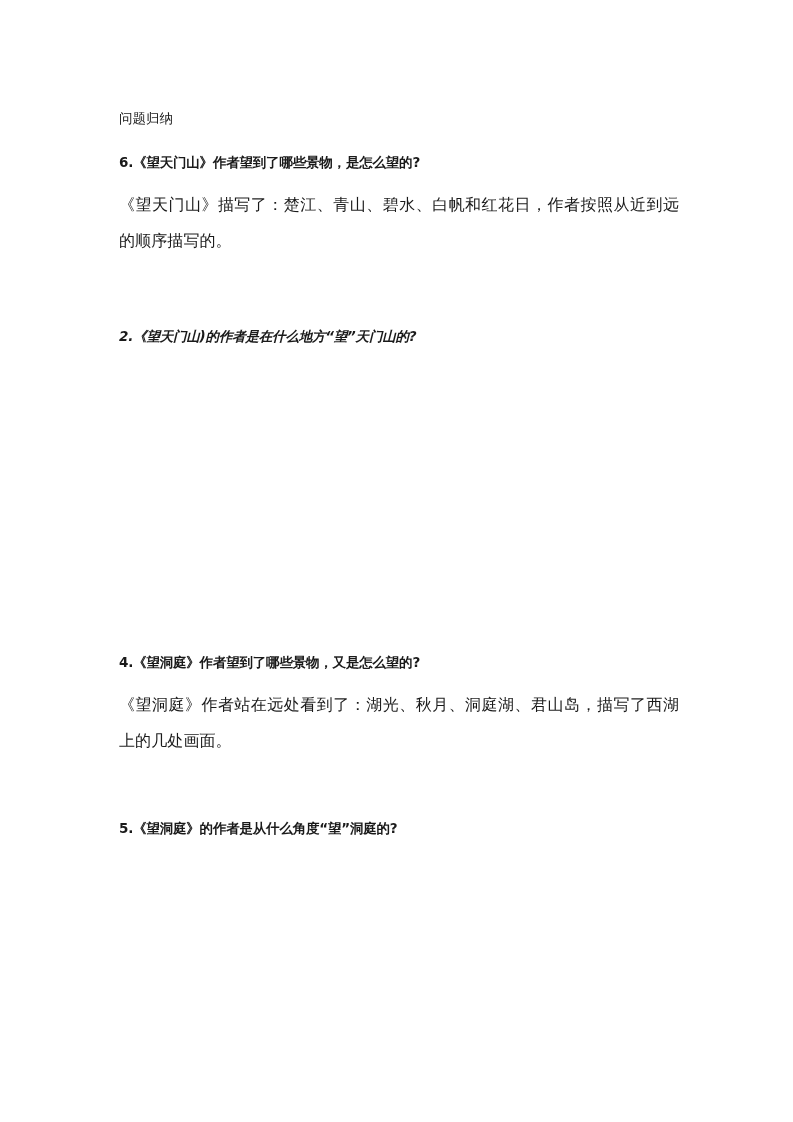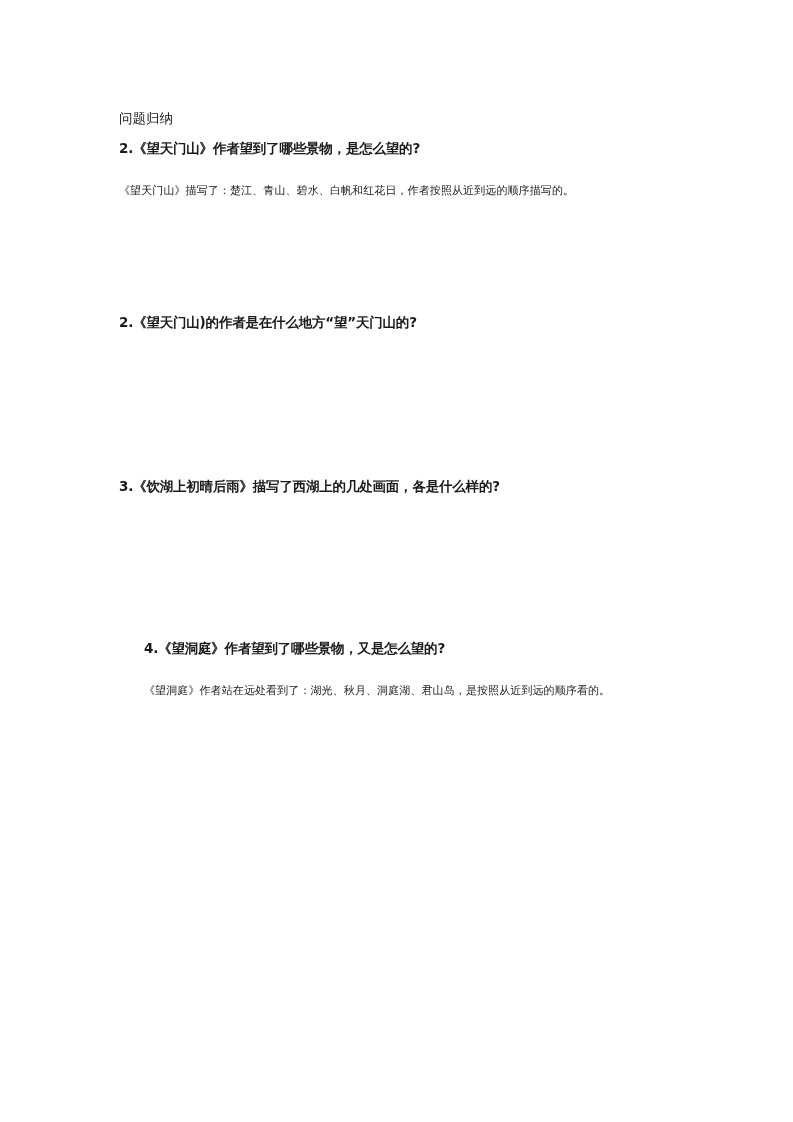--- a/index.html
+++ b/index.html
@@ -1,42 +1,42 @@
 <!DOCTYPE html>
 <html><head>
 <meta charset="utf-8">
 <style>
   html, body { margin: 0; padding: 0; background: #ffffff; }
   body { width: 793px; height: 1122px; position: relative; overflow: hidden;
          font-family: "DejaVu Sans", "Liberation Sans", sans-serif; color: #1a1a1a; }
   .page { position: absolute; left: 119px; top: 108px; width: 560px; }
-  .doc-title { font-size: 13.5px; line-height: 20px; margin: 0 0 10px 0; }
+  .doc-title { font-size: 13.5px; line-height: 20px; margin: 0 0 24px 0; }
   .section { margin: 0; }
   .question { font-size: 13.5px; font-weight: bold; line-height: 20px; margin: 0 0 15px 0; letter-spacing: -0.2px; }
-  .answer { font-size: 11px; line-height: 36px; margin: 0; letter-spacing: 0.1px; text-align: justify; }
+  .answer { font-size: 16px; line-height: 36px; margin: 0; letter-spacing: 0.1px; text-align: justify; }
 </style>
 </head>
 <body>
 
 <div class="page">
   <p class="doc-title">问题归纳</p>
 
   <div class="section" style="height:174px;">
-    <p class="question">2.《望天门山》作者望到了哪些景物，是怎么望的?</p>
+    <p class="question">6.《望天门山》作者望到了哪些景物，是怎么望的?</p>
     <p class="answer">《望天门山》描写了：楚江、青山、碧水、白帆和红花日，作者按照从近到远的顺序描写的。</p>
   </div>
 
-  <div class="section" style="height:164px;">
+  <div class="section" style="height:164px;font-style:italic;">
     <p class="question">2.《望天门山)的作者是在什么地方“望”天门山的?</p>
   </div>
 
   <div class="section" style="height:162px;">
-    <p class="question">3.《饮湖上初晴后雨》描写了西湖上的几处画面，各是什么样的?</p>
   </div>
 
-  <div class="section" style="height:166px;margin-left:25px;">
+  <div class="section" style="height:166px;">
     <p class="question">4.《望洞庭》作者望到了哪些景物，又是怎么望的?</p>
-    <p class="answer">《望洞庭》作者站在远处看到了：湖光、秋月、洞庭湖、君山岛，是按照从近到远的顺序看的。</p>
+    <p class="answer">《望洞庭》作者站在远处看到了：湖光、秋月、洞庭湖、君山岛，描写了西湖上的几处画面。</p>
   </div>
 
   <div class="section">
+    <p class="question">5.《望洞庭》的作者是从什么角度“望”洞庭的?</p>
   </div>
 </div>
 
 </body></html>

